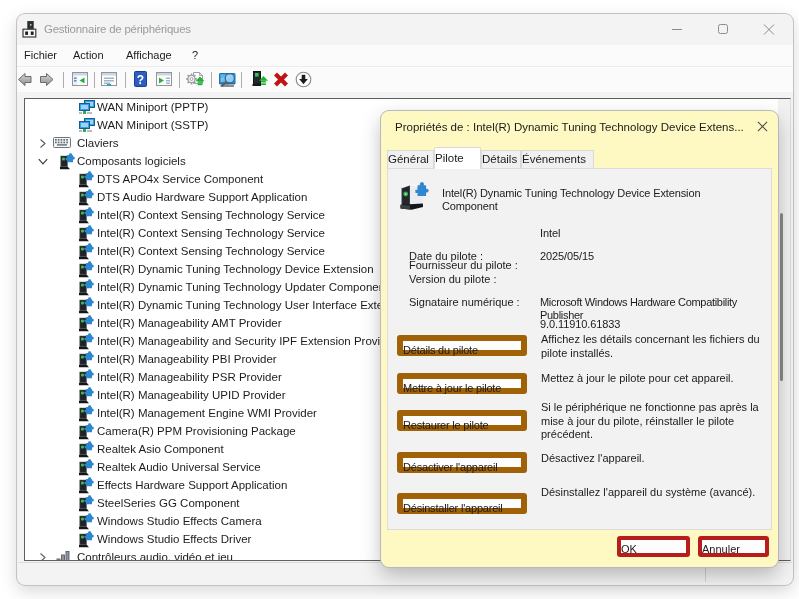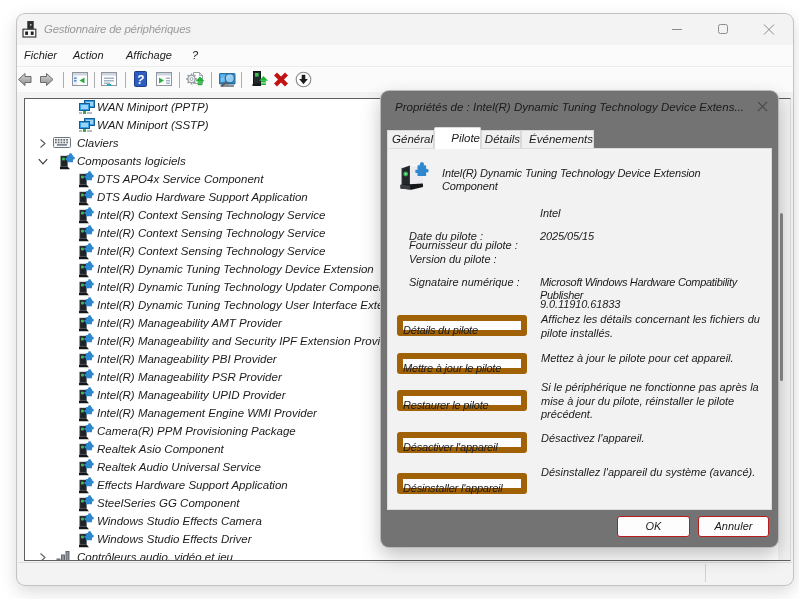--- a/index.html
+++ b/index.html
@@ -1,19 +1,19 @@
 <!DOCTYPE html>
 <html><head>
 <meta charset="utf-8">
 <style>
   * { margin:0; padding:0; box-sizing:border-box; }
   html,body { width:799px; height:599px; background:#ffffff; overflow:hidden;
     font-family:"Liberation Sans", sans-serif; }
   .abs { position:absolute; }
-  #stage { position:relative; width:696px; height:599px;font-style:italic; }
+  #stage { position:relative; width:696px; height:599px; }
 
   #win { left:17px; top:14px; width:776px; height:571px; background:#f3f3f3;
     border-radius:8px; box-shadow:0 0 0 1px #c2c2c2, 0 6px 18px rgba(0,0,0,.16); }
   #title-text { left:27px; top:9px; font-size:11.4px; letter-spacing:-0.2px; color:#9a9a9a; }
   #menubar { left:0; top:31px; width:100%; height:21px; background:#fbfbfb; }
   .menu-item { top:4px; font-size:11px; color:#1b1b1b; }
   #toolbar { left:0; top:52px; width:100%; height:26px; background:#fbfbfb;
     border-top:1px solid #ececec; }
 
   #content { left:7px; top:84px; width:767px; height:463px; background:#fff;
@@ -25,43 +25,43 @@
   .row { position:absolute; left:0; width:765px; height:18px; font-size:11.5px;
     color:#1c1c1c; line-height:18px; white-space:nowrap; }
   .row .txt1 { position:absolute; left:52px; }
   .row .txt2 { position:absolute; left:72px; }
   .chev { position:absolute; left:13px; top:5px; }
   .icon16 { position:absolute; }
 
   #sb-track { left:753px; top:0px; width:12px; height:461px; background:#f1f1f1; }
   #sb-thumb { left:2px; top:114px; width:3px; height:168px; background:#8a8a8a; border-radius:2px; }
 
-  #dlg { left:381px; top:91px; width:397px; height:456px; background:#737373;
+  #dlg { left:381px; top:111px; width:397px; height:456px; background:#fef9c3;
     border-radius:8px; box-shadow:0 0 0 1px #b9b9b9, 0 8px 20px rgba(0,0,0,.26); }
   #dlg-title { left:14px; top:10px; font-size:11.5px; color:#1b1b1b; }
   #dlg-close { left:376px; top:10px; width:11px; height:11px; }
 
-  .tab { position:absolute; font-size:11.5px; color:#1b1b1b; text-align:right;
+  .tab { position:absolute; font-size:11.5px; color:#1b1b1b; text-align:left;
     background:#f0f0f0; border:1px solid #d9d9d9; border-bottom:none; }
   .tab.inactive { top:39px; height:18px; line-height:17px; z-index:2; }
   .tab.active { top:36px; height:22px; background:#ffffff; line-height:20px;
     border-radius:2px 2px 0 0; z-index:3; }
   #pane { left:6px; top:57px; width:385px; height:362px; background:#f2f2f2;
     border:1px solid #dcdcdc; z-index:1; }
 
   .lbl { position:absolute; left:21px; font-size:11px; color:#1b1b1b; white-space:nowrap; }
   .val { position:absolute; left:152px; font-size:11px; letter-spacing:-0.1px; color:#1b1b1b; white-space:nowrap; }
   .btn { position:absolute; left:9px; width:130px; height:21px; background:#fdfdfd;
     border:6px solid #a16207; border-radius:3px; font-size:11px; letter-spacing:-0.2px; color:#1b1b1b;
     text-align:left; line-height:19px; }
   .desc { position:absolute; left:153px; font-size:11px; color:#1b1b1b;
     line-height:13.5px; white-space:nowrap; }
   .okbtn { position:absolute; top:425px; height:21px; background:#fdfdfd;
-    border:1px solid #b91c1c; border-radius:3px; font-size:11px; color:#1b1b1b;
-    text-align:center; line-height:19px; }
+    border:4px solid #b91c1c; border-radius:3px; font-size:11px; color:#1b1b1b;
+    line-height:19px; }
 </style>
 </head>
 <body>
 <div id="stage">
 
   <div class="abs" id="win">
     <div class="abs" style="left:0;top:0;width:100%;height:31px;">
       <svg class="abs" style="left:5px; top:7px;" width="15" height="17" viewBox="0 0 15 17">
         <rect x="5.8" y="0.5" width="5.4" height="8" fill="#2b332c" stroke="#1c221d" stroke-width="0.8"></rect>
         <rect x="8" y="3.2" width="1.4" height="1.4" fill="#e8ece9"></rect>

